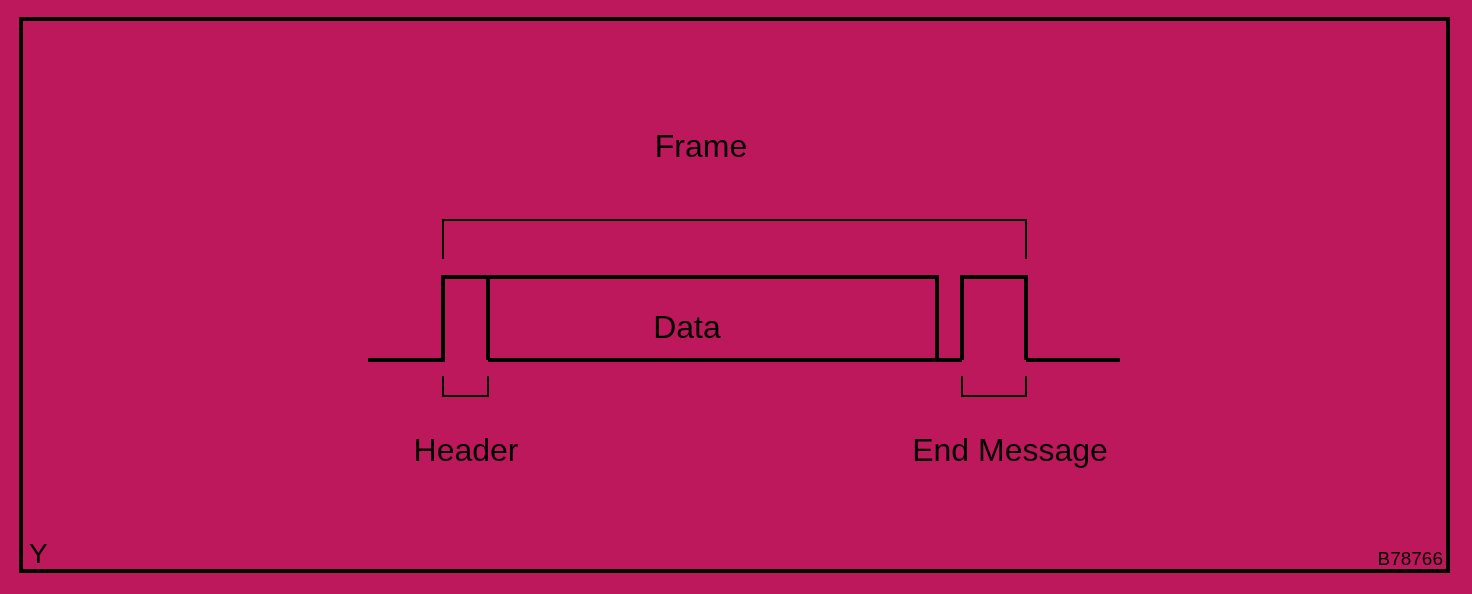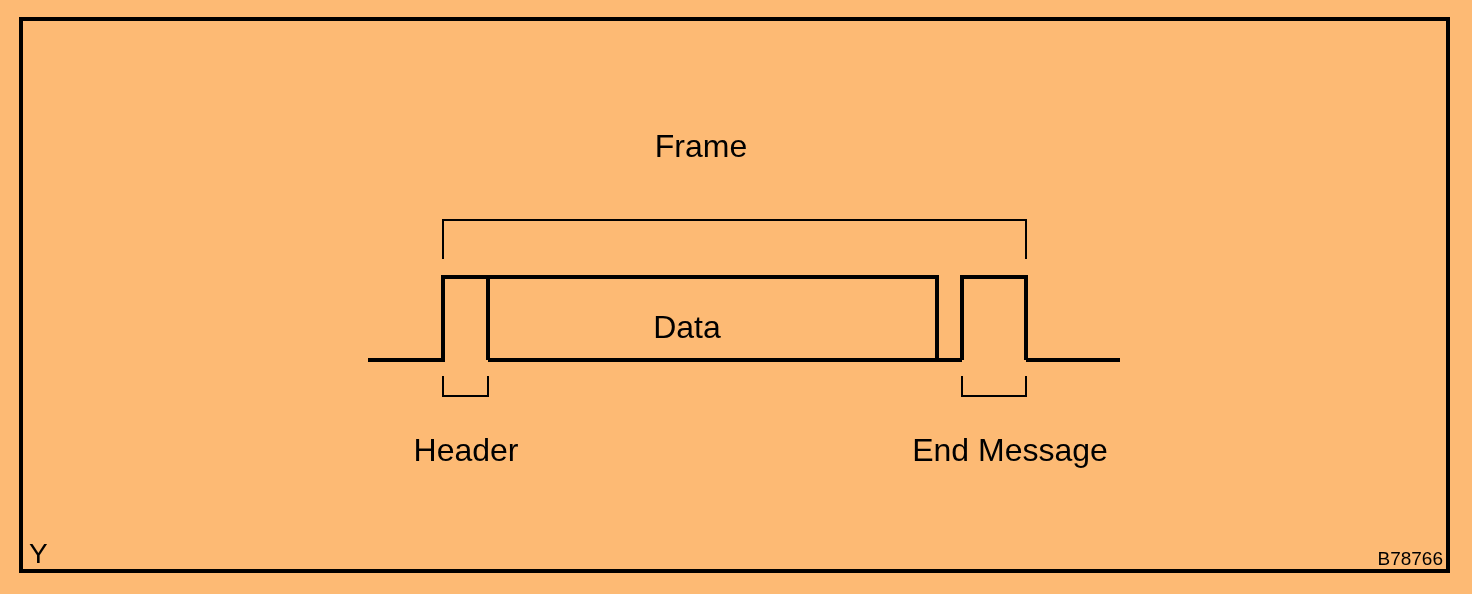--- a/index.html
+++ b/index.html
@@ -4,21 +4,21 @@
 <style>
   html, body {
     margin: 0;
     padding: 0;
     background: #ffffff;
   }
   .canvas {
     position: relative;
     width: 1472px;
     height: 594px;
-    background: #fdba74;
+    background: #be185d;
     overflow: hidden;
   }
   svg {
     display: block;
   }
   .diagram-text {
     font-family: "Liberation Sans", "DejaVu Sans", sans-serif;
     fill: #000000;
   }
   .lbl-main { font-size: 32px; }

